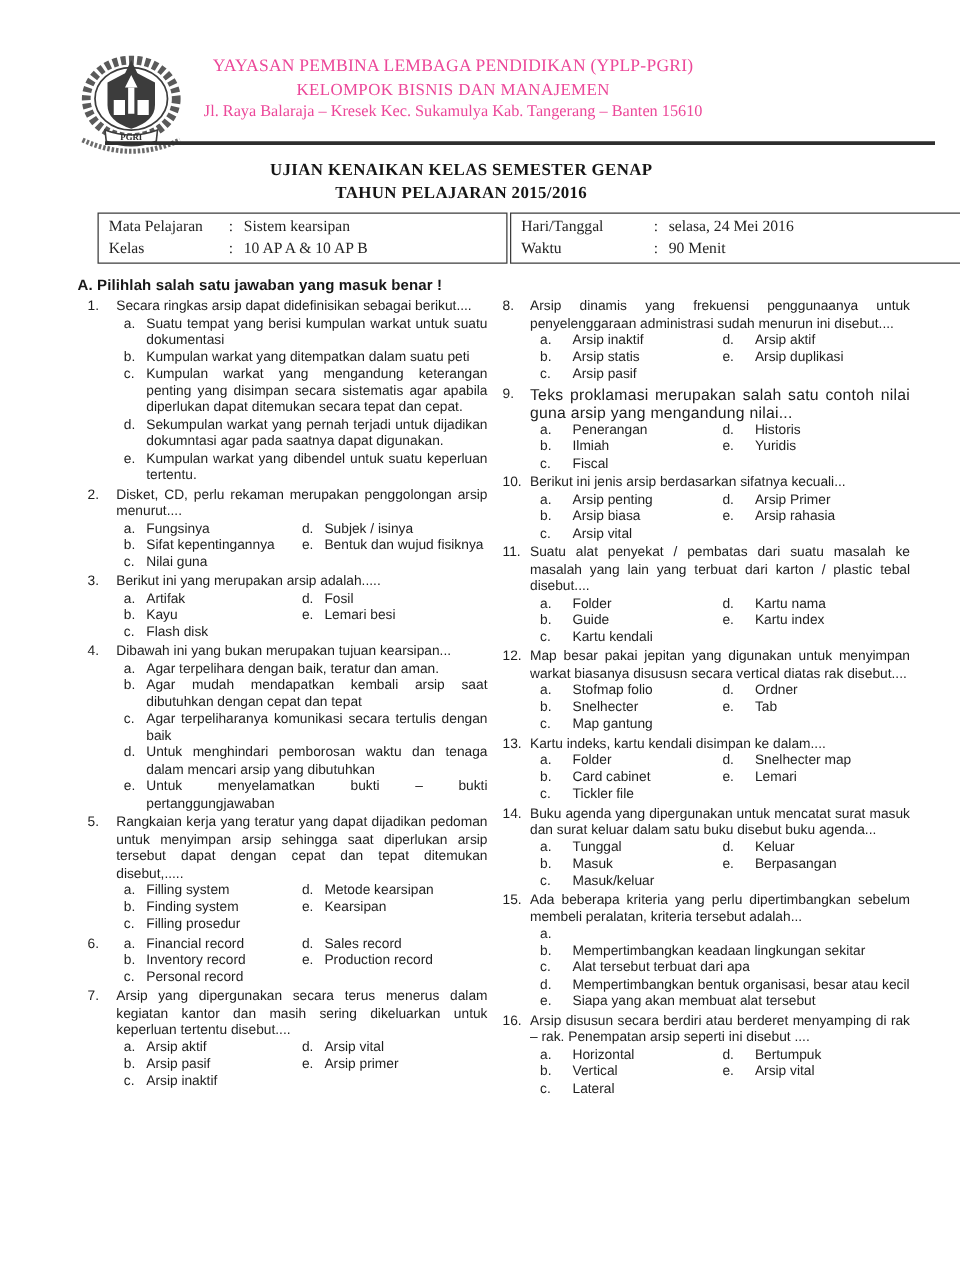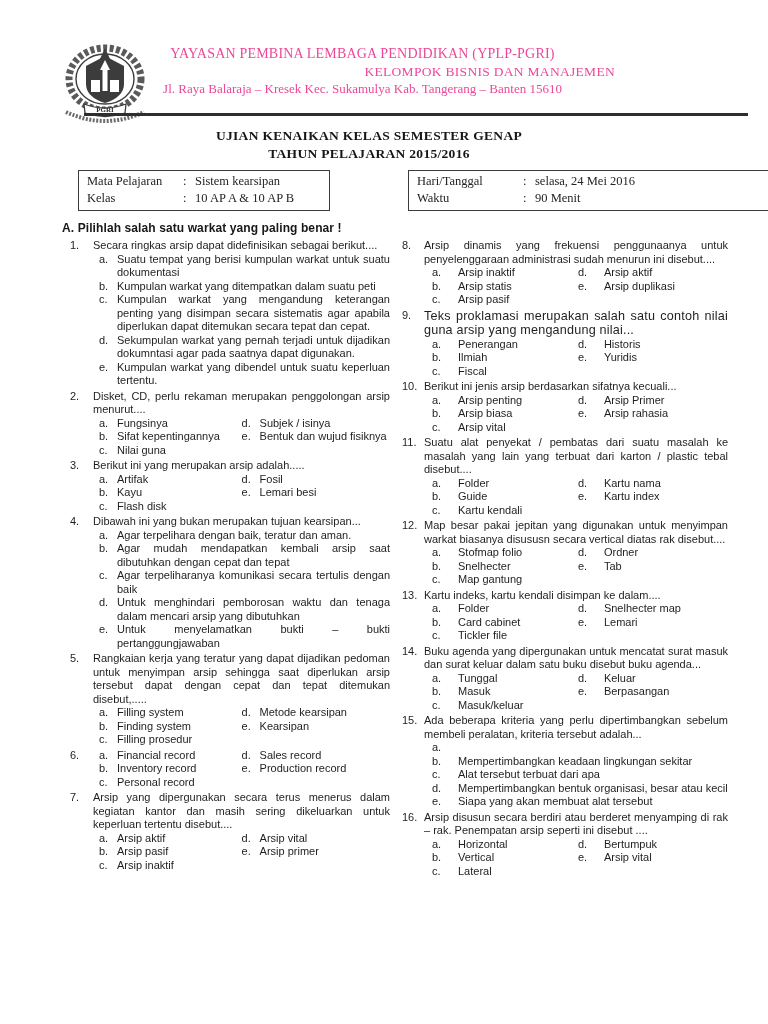--- a/index.html
+++ b/index.html
@@ -5,33 +5,33 @@
   html,body { margin:0; padding:0; background:#ffffff; }
   .page { position:relative; width:768px; height:1024px; background:#ffffff;
           font-family:"Liberation Sans", sans-serif; color:#1e1e1e; overflow:hidden; }
 
   
   .logo { position:absolute; left:54px; top:42px; width:102px; height:88px; }
   .header-text { position:absolute; left:110px; top:45px; width:505px; text-align:center;
                  font-family:"Liberation Serif", serif; font-weight:normal; color:#ec4899; }
   .h1 { font-size:14px;   line-height:17.5px; letter-spacing:0.2px; }
   .h2 { font-size:13.5px; line-height:17.5px; letter-spacing:0.3px; }
-  .h3 { font-size:13.5px; line-height:17.5px; letter-spacing:0.3px;text-align:right; }
+  .h3 { font-size:13.5px; line-height:17.5px; letter-spacing:0.3px; }
   .h4 { font-size:13px;   line-height:17.5px; }
   .header-rule { position:absolute; left:84px; top:113px; width:664px; height:3px; background:#2e2e2e; }
 
   .title-block { position:absolute; left:18px; top:127px; width:702px; text-align:center;
                  font-family:"Liberation Serif", serif; font-weight:bold; color:#161616;
                  font-size:13.5px; line-height:18px; letter-spacing:0.3px; }
 
   
   .info-box { position:absolute; top:170px; border:1px solid #3c3c3c; box-sizing:border-box;
               font-family:"Liberation Serif", serif; font-size:12.5px; line-height:16.5px;
               color:#242424; padding:2px 8px 4px 8px; background:#fff; }
-  .info-left  { left:78px;  width:252px; }
+  .info-left  { left:78px;  width:328px; }
   .info-right { left:408px; width:368px; }
   .irow { display:flex; }
   .info-left  .ilabel { width:96px;  flex-shrink:0; }
   .info-right .ilabel { width:106px; flex-shrink:0; }
   .isep { width:12px; flex-shrink:0; }
   .ivalue { flex:1; }
 
   
   .section-heading { position:absolute; left:62px; top:221px; font-weight:bold;
                      font-size:12px; letter-spacing:0.1px; color:#171717; }
@@ -116,21 +116,21 @@
         <span class="isep">:</span>
         <span class="ivalue">selasa, 24 Mei 2016</span>
       </div>
       <div class="irow">
         <span class="ilabel">Waktu</span>
         <span class="isep">:</span>
         <span class="ivalue">90 Menit</span>
       </div>
     </div>
 
-  <div class="section-heading">A. Pilihlah salah satu warkat yang paling benar !</div>
+  <div class="section-heading">A. Pilihlah salah satu jawaban yang masuk benar !</div>
 
   <div class="content">
     <div class="col col-left">
         <div class="q">
           <span class="qnum">1.</span>
           <div class="qbody">
             <div class="stem">Secara ringkas arsip dapat didefinisikan sebagai berikut....</div>
             <div class="optlist">
               <div class="opt">
                 <span class="letter">a.</span>

